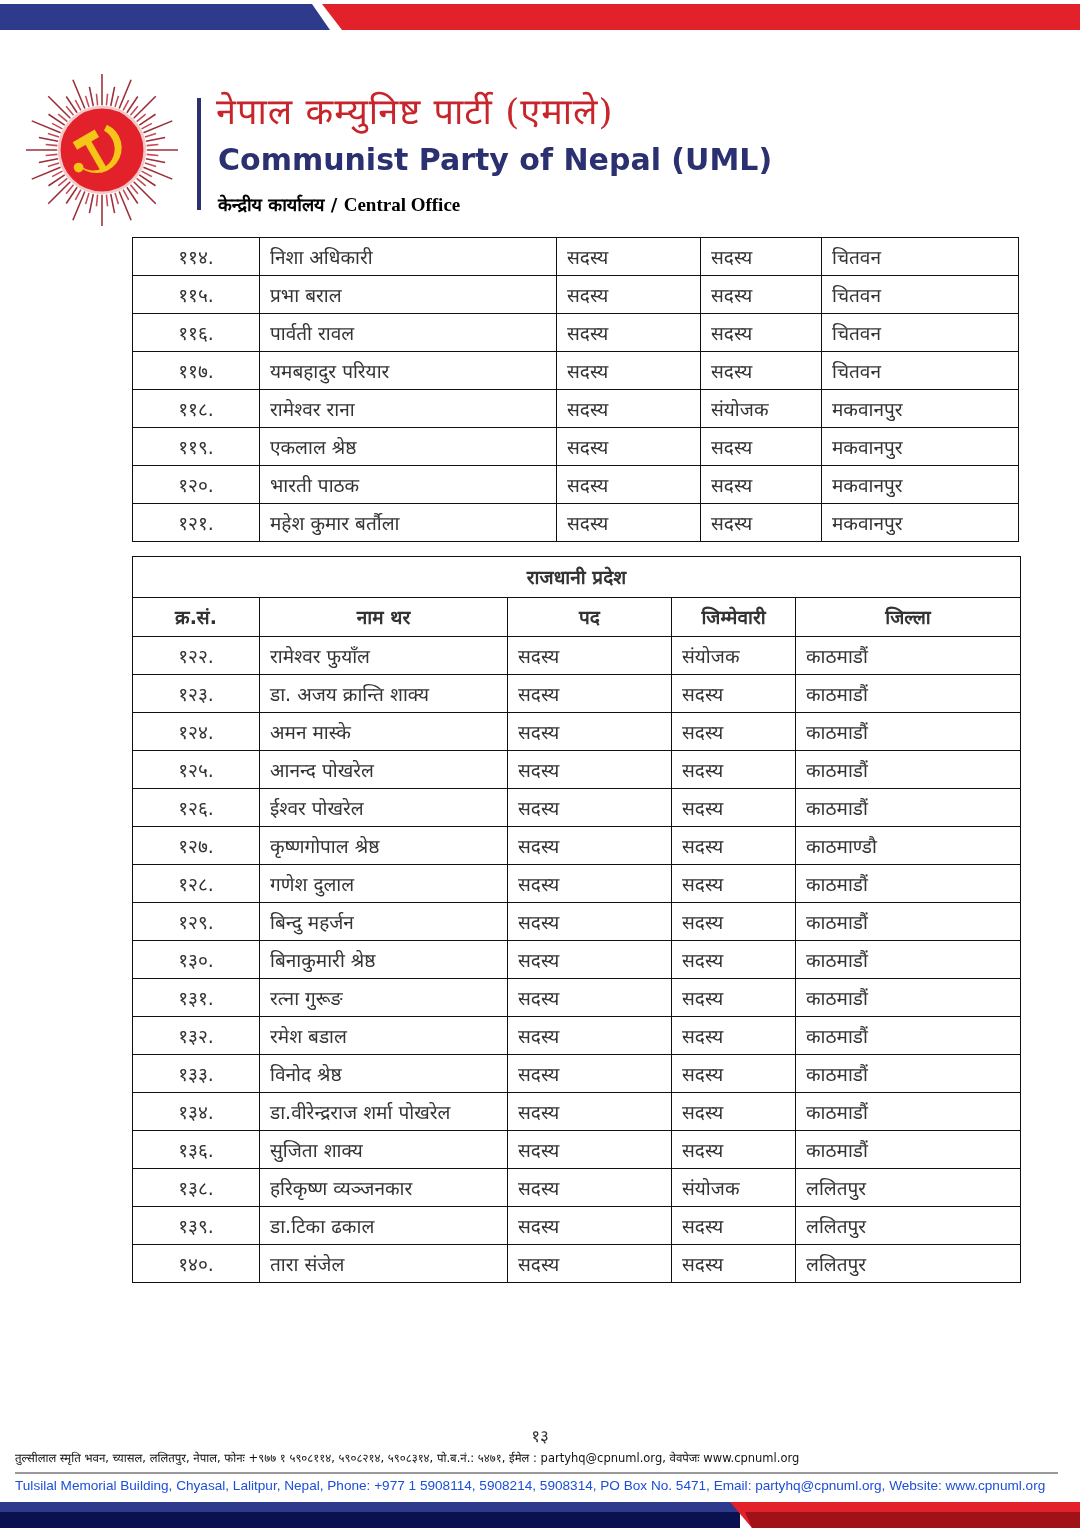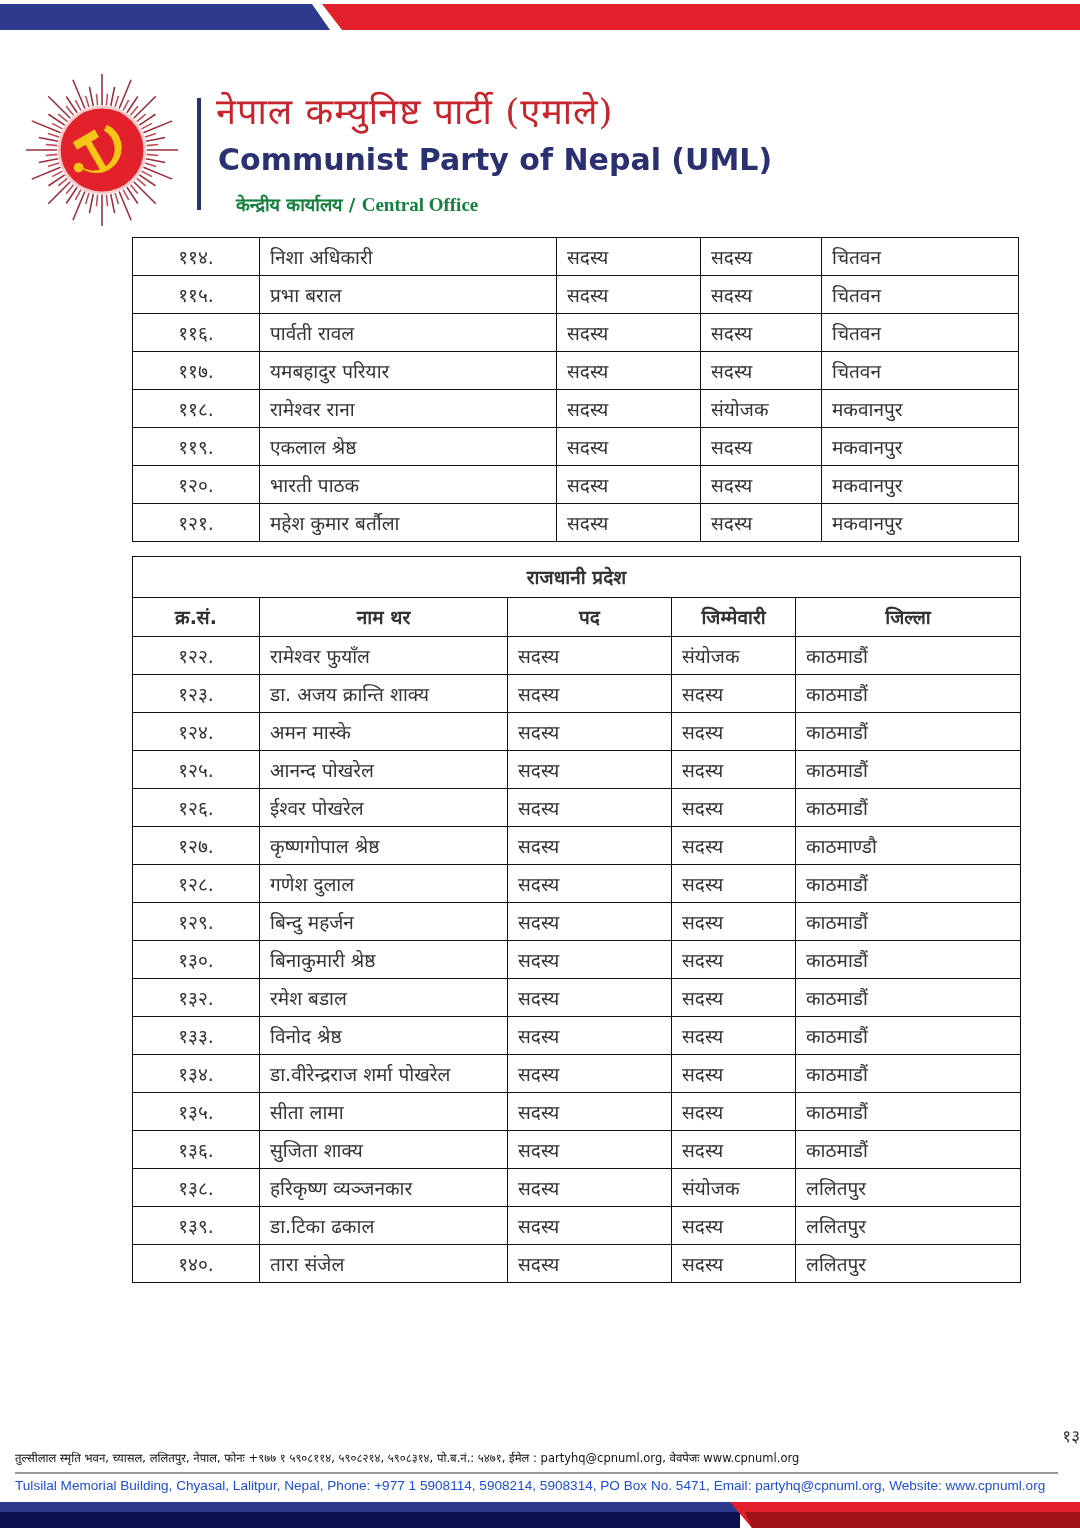--- a/index.html
+++ b/index.html
@@ -3,32 +3,32 @@
   <meta charset="utf-8">
   <style>
     html, body { margin:0; padding:0; }
     body { width:1080px; height:1528px; background:#ffffff; position:relative; overflow:hidden; font-family:"DejaVu Sans", sans-serif; color:#222; }
     .topband { position:absolute; left:0; top:0; width:1080px; height:32px; }
     .header { position:absolute; left:0; top:60px; width:1080px; height:170px; }
     .logo { position:absolute; left:24px; top:12px; width:156px; height:156px; }
     .vline { position:absolute; left:197px; top:38px; width:4px; height:112px; background:#2b3170; }
     .title-np { position:absolute; left:216px; top:26px; font-family:"DejaVu Serif", serif; font-size:36px; color:#c8242b; letter-spacing:1px; white-space:nowrap; }
     .title-en { position:absolute; left:218px; top:82px; font-family:"DejaVu Sans", sans-serif; font-weight:bold; font-size:30px; color:#2b3170; white-space:nowrap;text-align:right; }
-    .subtitle { position:absolute; left:236px; top:132px; font-size:18px; color:#15803d; white-space:nowrap; font-weight:bold; }
+    .subtitle { position:absolute; left:218px; top:132px; font-size:18px; color:#000000; white-space:nowrap; font-weight:bold; }
     .subtitle .en { font-family:"Liberation Serif", serif; font-weight:bold; font-size:19px; }
     table { border-collapse:collapse; position:absolute; font-family:"DejaVu Sans", sans-serif; font-size:19px; color:#333; }
     td, th { border:1.5px solid #111; padding:0 10px; height:37px; white-space:nowrap; text-align:left; font-weight:normal; }
     .t1 { left:132px; top:237px; width:887px; }
     .t2 { left:132px; top:556px; width:889px; }
     .t1 td { height:37px; }
     .num { text-align:center; }
     .sec-title { text-align:center; font-weight:bold; font-size:19px; height:40px; }
     .hdr th { font-weight:bold; text-align:center; height:38px; }
     .hdr th.first { text-align:center; }
-    .pageno { position:absolute; left:0; width:1080px; top:1424px; text-align:right; font-size:17px; color:#333; }
+    .pageno { position:absolute; left:0; width:1080px; top:1424px; text-align:center; font-size:17px; color:#333; }
     .foot-np { position:absolute; left:15px; top:1450px; font-size:11.5px; color:#111; white-space:nowrap; font-weight:normal; }
     .foot-rule { position:absolute; left:15px; top:1472px; width:1043px; height:2px; background:#999; }
     .foot-en { position:absolute; left:15px; top:1478px; font-family:"Liberation Sans", sans-serif; font-size:13.6px; color:#1d4ed8; white-space:nowrap; }
     .bottomband { position:absolute; left:0; top:1502px; width:1080px; height:26px; }
   </style>
 </head>
 <body>
 
 <svg class="topband" viewBox="0 0 1080 32" preserveAspectRatio="none">
   <polygon points="0,4 312,4 330,30 0,30" fill="#2e3a8c"></polygon>
@@ -267,43 +267,43 @@
         <td>काठमाडौं</td>
       </tr>
       <tr>
         <td class="num">१३०.</td>
         <td>बिनाकुमारी श्रेष्ठ</td>
         <td>सदस्य</td>
         <td>सदस्य</td>
         <td>काठमाडौं</td>
       </tr>
       <tr>
+        <td class="num">१३१.</td>
+        <td>रत्ना गुरूङ</td>
+        <td>सदस्य</td>
+        <td>सदस्य</td>
+        <td>काठमाडौं</td>
+      </tr>
+      <tr>
         <td class="num">१३२.</td>
         <td>रमेश बडाल</td>
         <td>सदस्य</td>
         <td>सदस्य</td>
         <td>काठमाडौं</td>
       </tr>
       <tr>
         <td class="num">१३३.</td>
         <td>विनोद श्रेष्ठ</td>
         <td>सदस्य</td>
         <td>सदस्य</td>
         <td>काठमाडौं</td>
       </tr>
       <tr>
         <td class="num">१३४.</td>
         <td>डा.वीरेन्द्रराज शर्मा पोखरेल</td>
-        <td>सदस्य</td>
-        <td>सदस्य</td>
-        <td>काठमाडौं</td>
-      </tr>
-      <tr>
-        <td class="num">१३५.</td>
-        <td>सीता लामा</td>
         <td>सदस्य</td>
         <td>सदस्य</td>
         <td>काठमाडौं</td>
       </tr>
       <tr>
         <td class="num">१३६.</td>
         <td>सुजिता शाक्य</td>
         <td>सदस्य</td>
         <td>सदस्य</td>
         <td>काठमाडौं</td>

